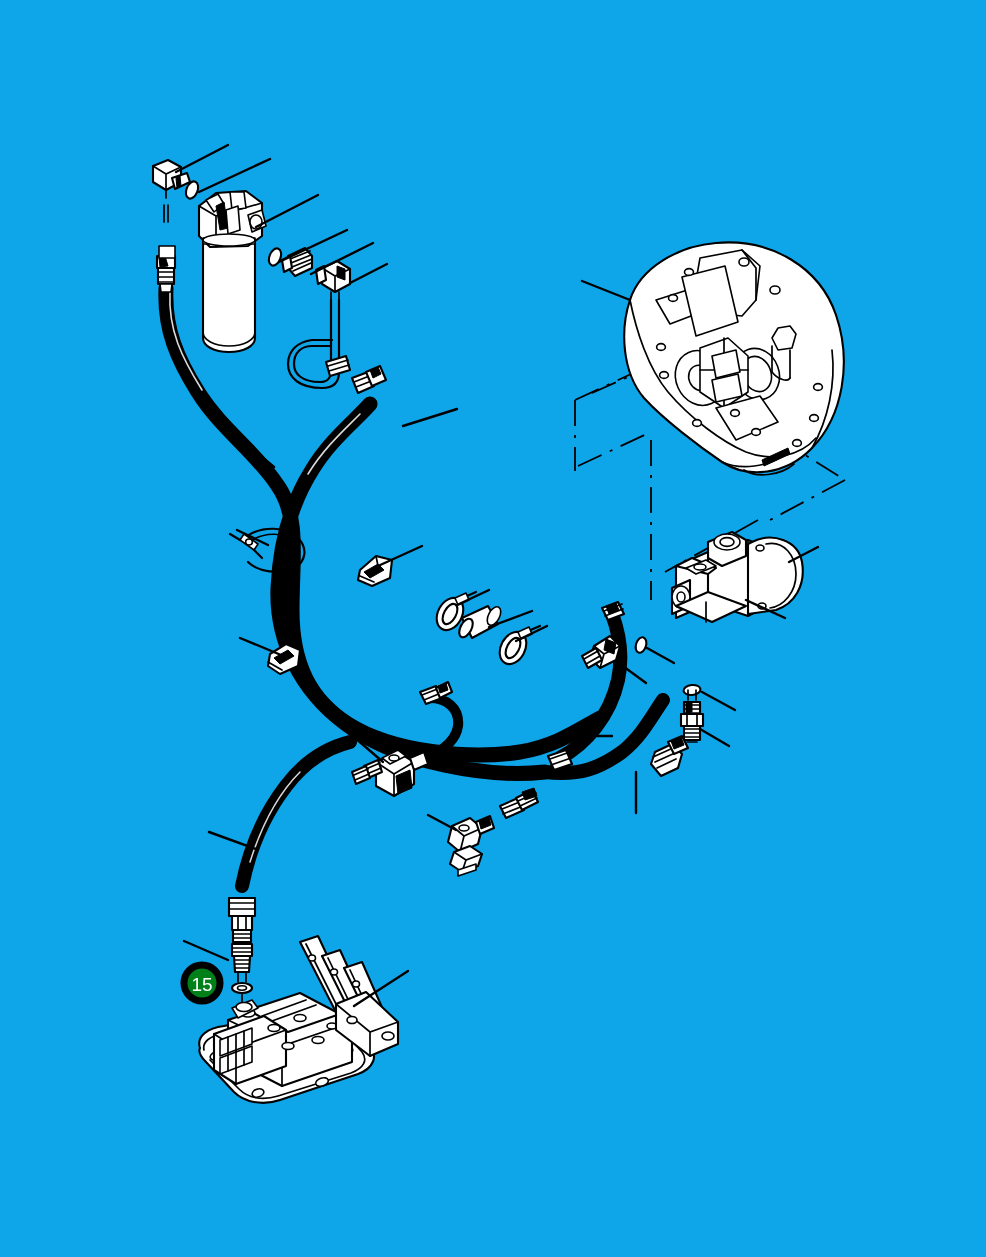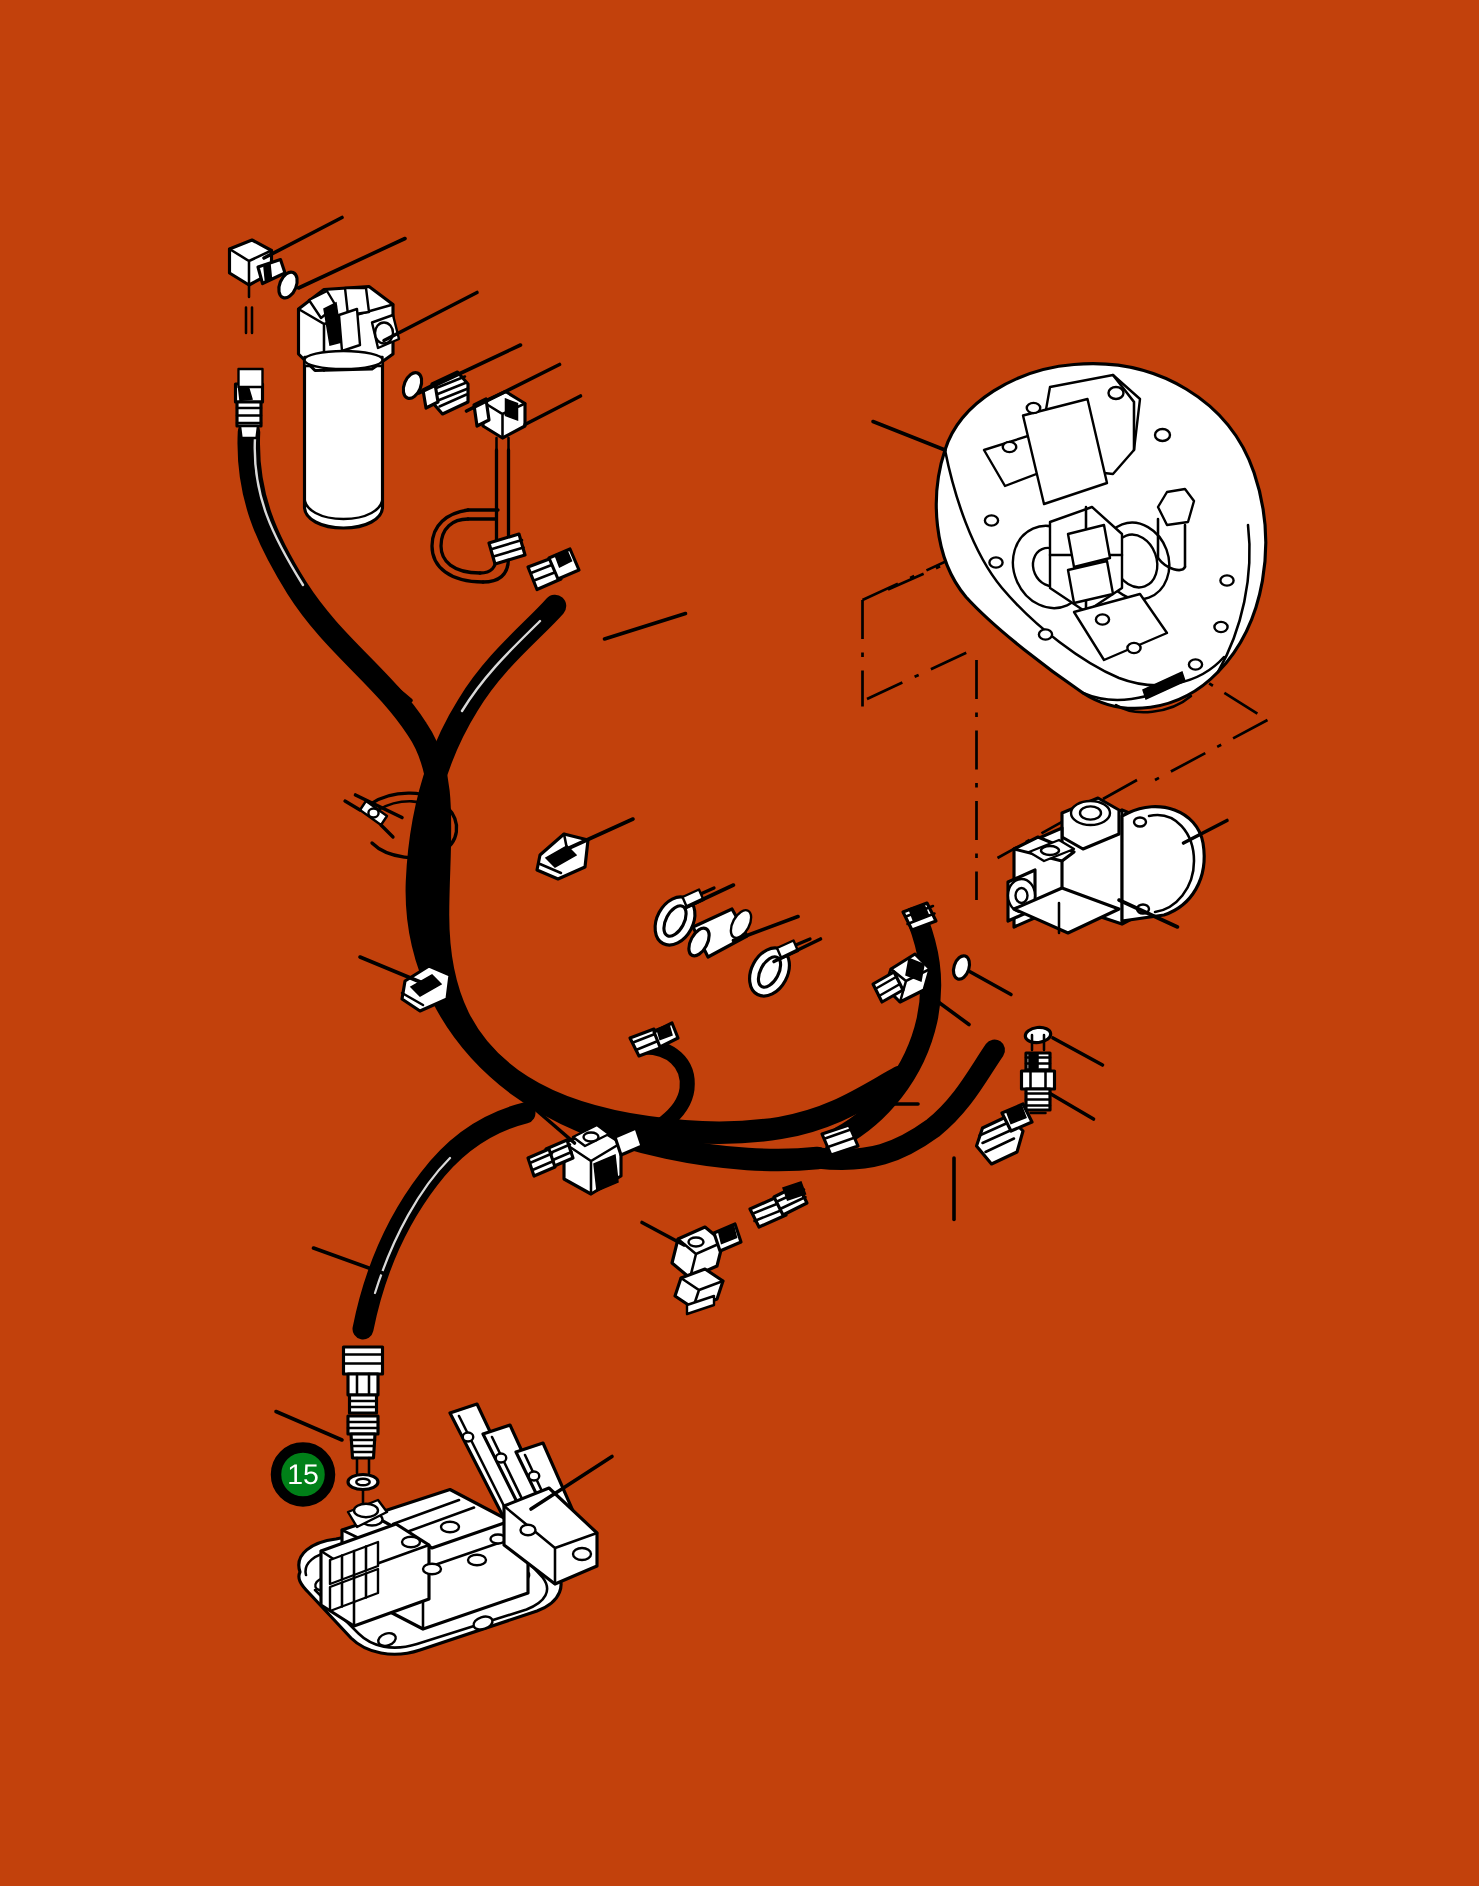--- a/index.html
+++ b/index.html
@@ -41,21 +41,21 @@
     font-size: 19px;
     fill: #ffffff;
     text-anchor: middle;
     dominant-baseline: central;
     font-weight: 400;
   }
 </style>
 </head>
 <body>
 
-<div id="page" style="width: 986px; height: 1257px; background: #c2410c;">
+<div id="page" style="width: 986px; height: 1257px; background: #0ea5e9;">
 
   <svg id="diagram-svg" viewBox="0 0 986 1257">
 
     <g>
       <path class="phantom" d="M575,400 L657,362"></path>
       <path class="phantom" d="M575,400 L575,471"></path>
       <path class="phantom" d="M657,362 L845,480"></path>
       <path class="phantom" d="M845,480 L770,520"></path>
       <path class="phantom" d="M592,393 L655,365"></path>
       <path class="phantom" d="M651,440 L651,600"></path>

